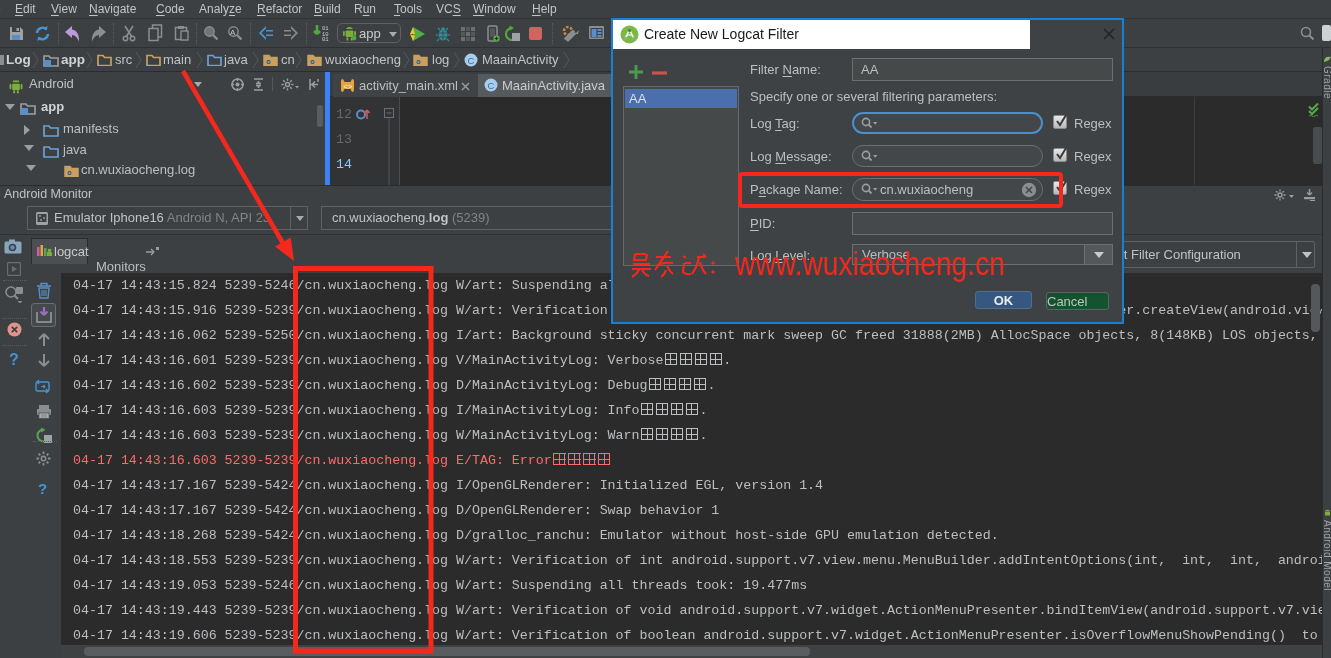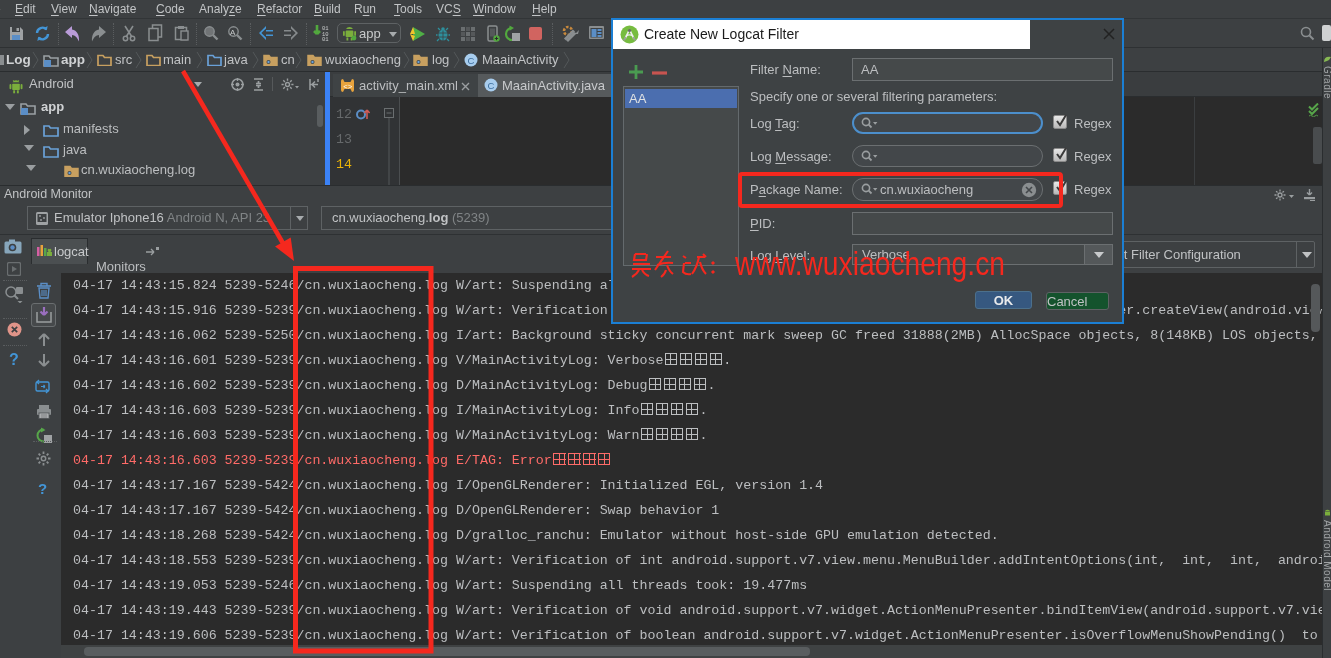--- a/index.html
+++ b/index.html
@@ -331,21 +331,21 @@
         <circle cx="7" cy="7" r="6.5" fill="#a8cdee"></circle>
         <text x="3.5" y="10.5" font-size="9.5" fill="#3c6e9e" font-family="Liberation Sans">C</text>
       </svg>
   <span class="a" style="left:24px;top:4px;font-size:13px;color:#c8cacc">MaainActivity.java</span>
  </div>
 
  <div class="a" style="left:0;top:25px;width:70px;height:88px;background:#313335;border-right:1px solid #4b4e50"></div>
  <div class="a" style="left:0;top:25px;width:1001px;font-family:'Liberation Mono',monospace;font-size:13.3px;line-height:24.7px;color:#a9b7c6;white-space:pre">
   <span class="a" style="left:6px;top:6px;color:#66696b">12</span>
   <span class="a" style="left:6px;top:31px;color:#66696b">13</span>
-  <span class="a" style="left:6px;top:56px;color:#eab308">14</span>
+  <span class="a" style="left:6px;top:56px;color:#7dd3fc">14</span>
  </div>
 
  <svg class="a" style="left:26px;top:35px" width="14" height="13">
       <circle cx="5" cy="7.5" r="4" fill="none" stroke="#5b8ec6" stroke-width="2"></circle>
       <path d="M11 12V3M11 3l-2.6 3M11 3l2.6 3" stroke="#cf5b56" stroke-width="1.6" fill="none"></path>
     </svg>
 
  <svg class="a" style="left:54px;top:36px" width="10" height="78">
       <rect x="0.5" y="0.5" width="9" height="9" fill="none" stroke="#6a6e70"></rect>
       <path d="M2.5 5h5" stroke="#6a6e70"></path>

